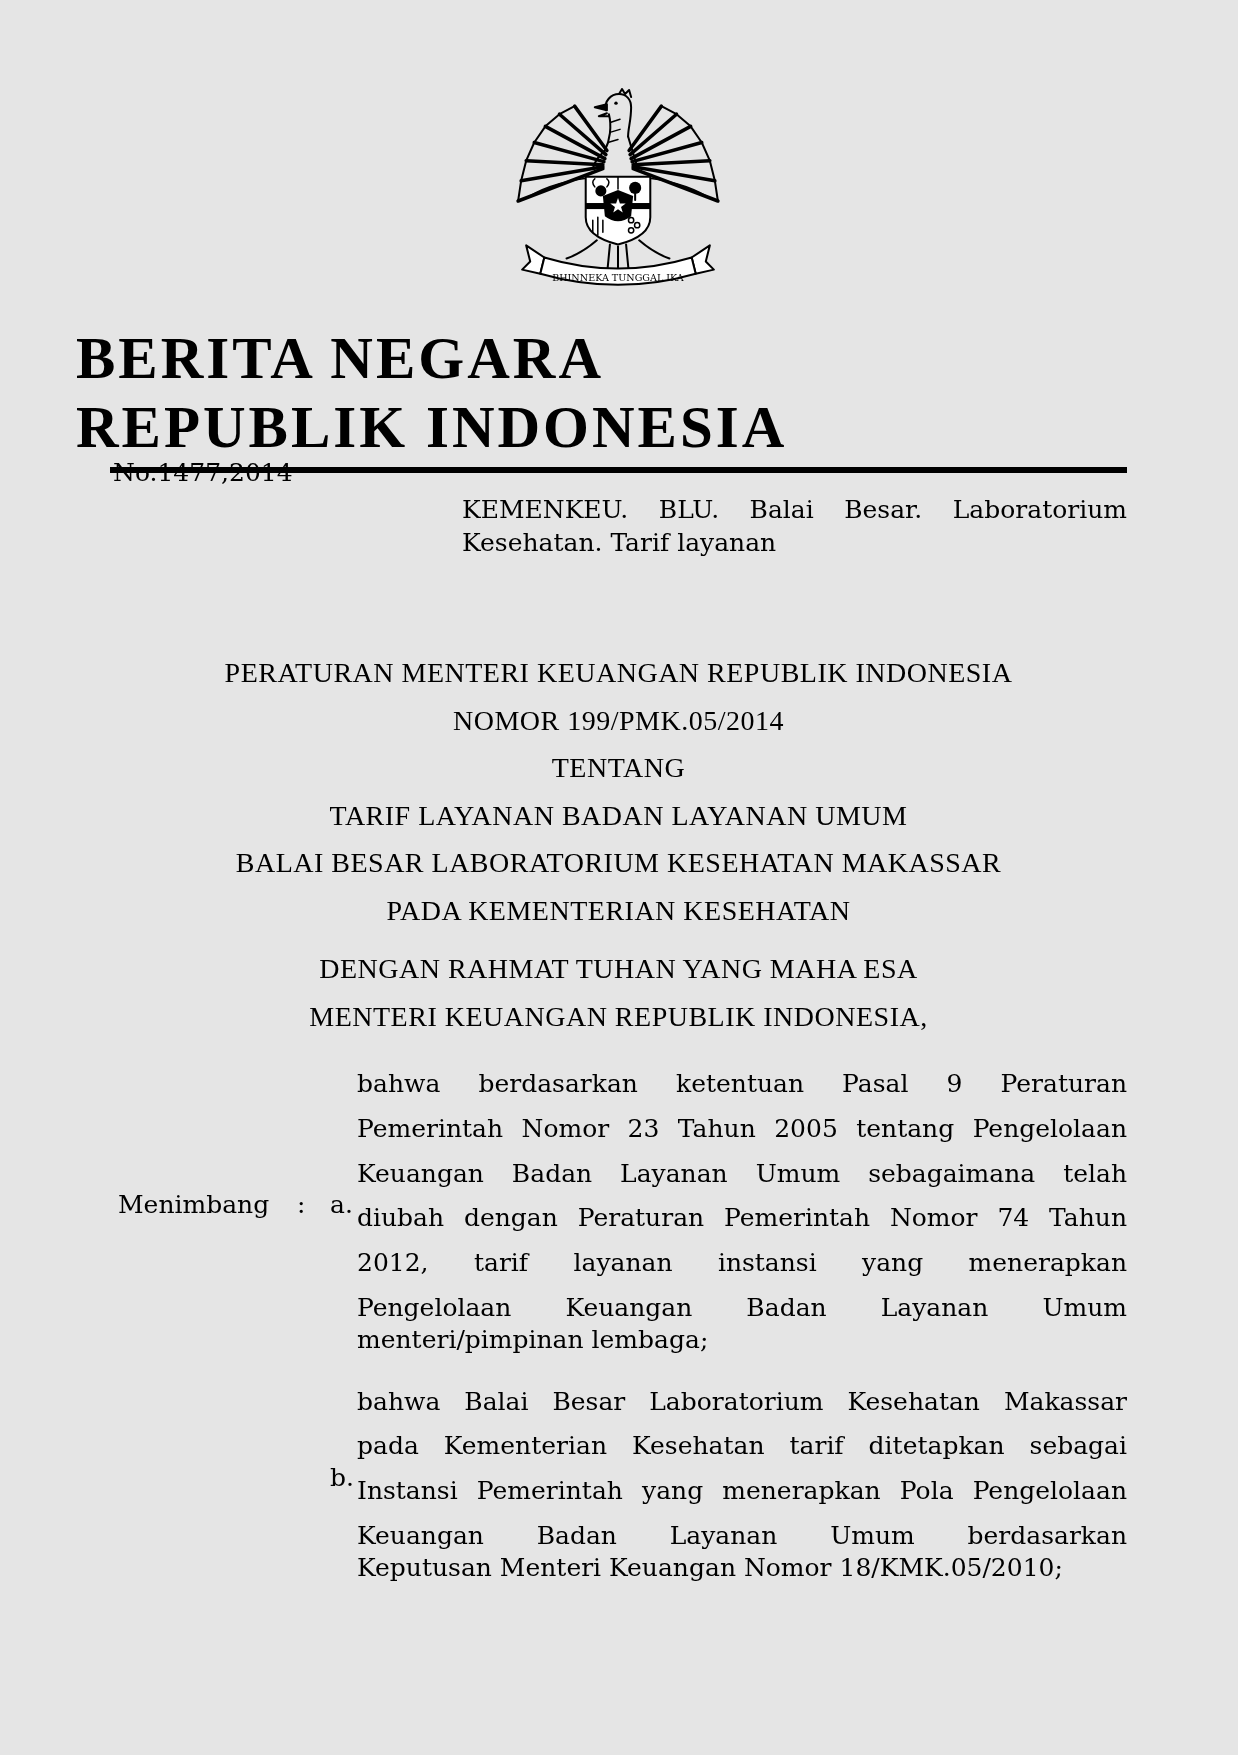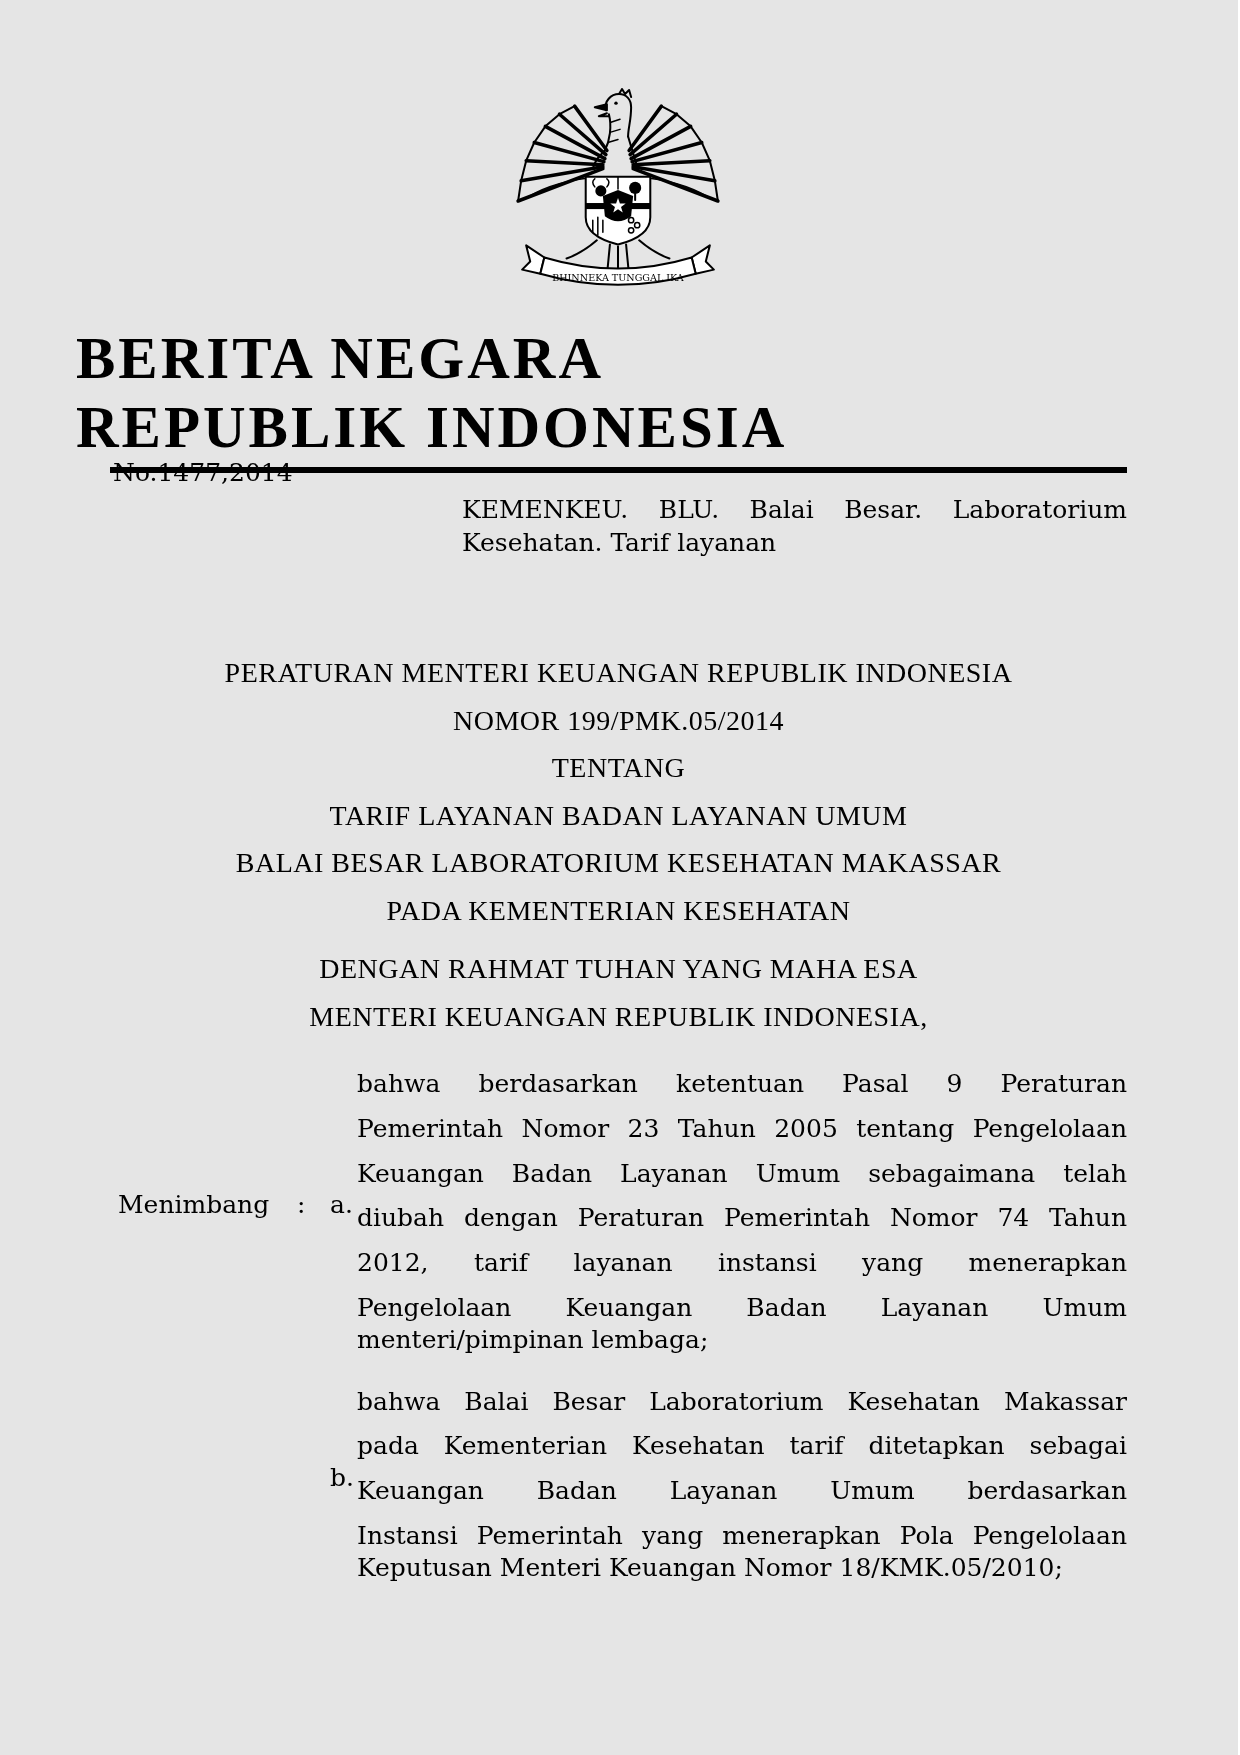--- a/index.html
+++ b/index.html
@@ -178,20 +178,20 @@
       </div>
     </div>
 
     <div class="c-row second">
       <div class="c-label"></div>
       <div class="c-colon"></div>
       <div class="c-marker">b.</div>
       <div class="c-text">
         <div class="jl">bahwa Balai Besar Laboratorium Kesehatan Makassar</div>
         <div class="jl">pada Kementerian Kesehatan tarif ditetapkan sebagai</div>
+        <div class="jl">Instansi Pemerintah yang menerapkan Pola Pengelolaan</div>
         <div class="jl">Keuangan Badan Layanan Umum berdasarkan</div>
-        <div class="jl">Instansi Pemerintah yang menerapkan Pola Pengelolaan</div>
         <div>Keputusan Menteri Keuangan Nomor 18/KMK.05/2010;</div>
       </div>
     </div>
 
   </div>
 </div>
 
 </body></html>

